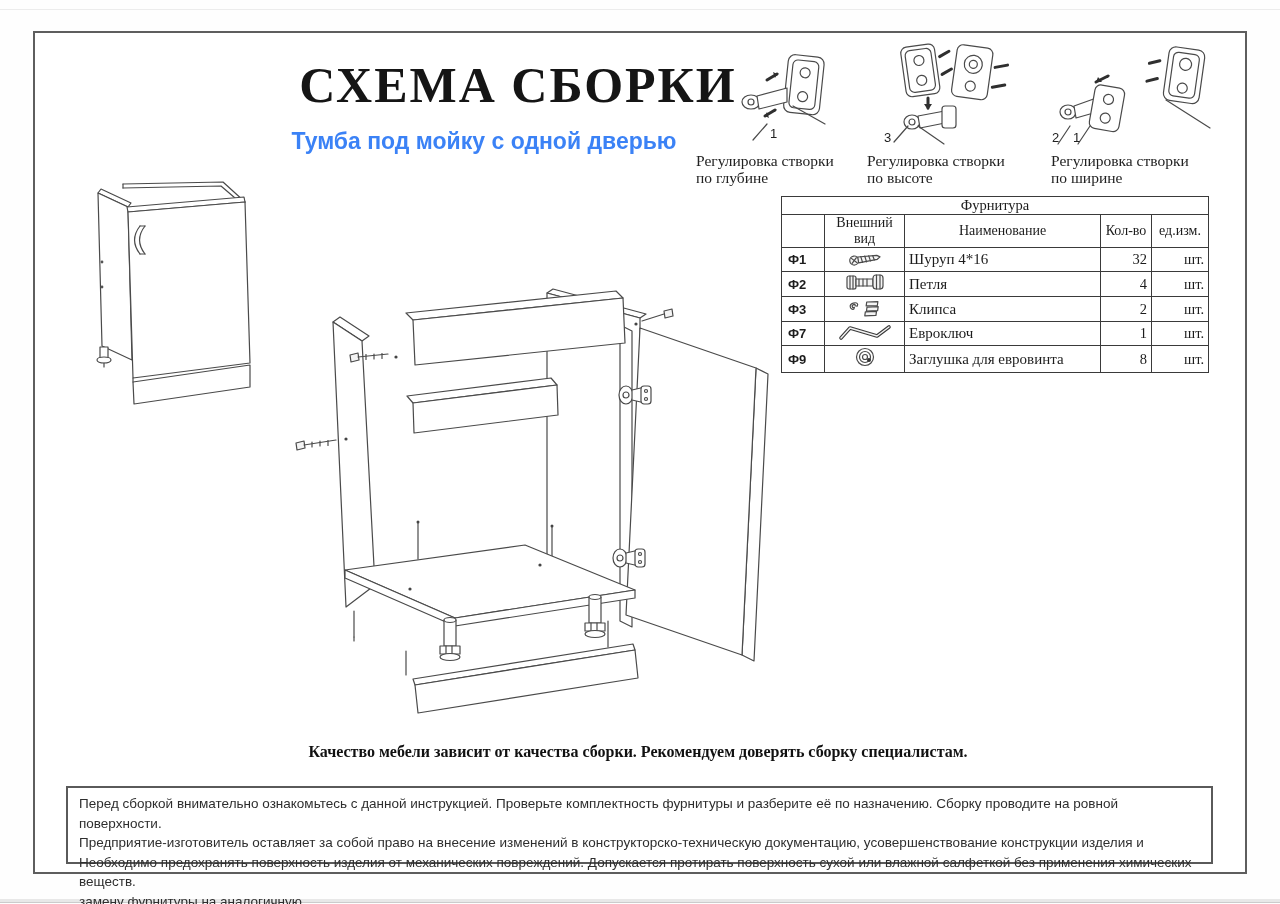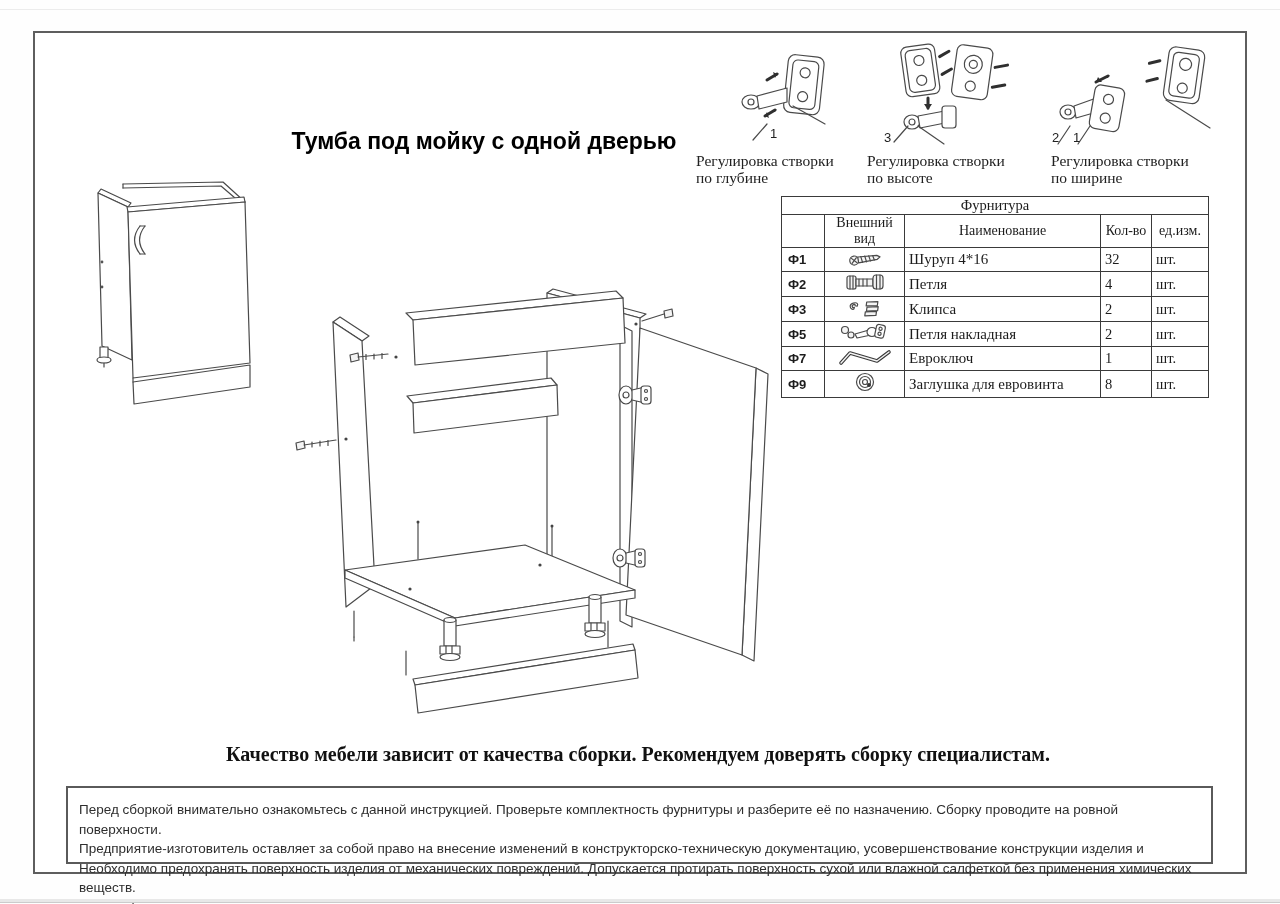--- a/index.html
+++ b/index.html
@@ -4,51 +4,52 @@
 <style>
   html,body{margin:0;padding:0;background:#ffffff;}
   .page{position:relative;width:1280px;height:904px;background:#fefefe;overflow:hidden;
         font-family:"Liberation Sans",sans-serif;color:#1a1a1a;}
   .photo-top-edge{position:absolute;left:0;top:9px;width:1280px;height:1px;background:#ececec;}
   .photo-bottom-edge{position:absolute;left:0;top:899px;width:1280px;height:3px;background:#e8e8e8;border-bottom:1px solid #cccccc;}
   .frame{position:absolute;left:33px;top:31px;width:1210px;height:839px;border:2px solid #5e5e5e;background:#fff;}
   .title{position:absolute;left:258px;top:56px;width:520px;text-align:center;
          font-family:"Liberation Serif",serif;font-weight:bold;font-size:50px;letter-spacing:2px;color:#151515;}
   .subtitle{position:absolute;left:253px;top:128px;width:462px;text-align:center;
-            font-weight:bold;font-size:23px;color:#000000;}
+            font-weight:bold;font-size:23px;color:#3b82f6;}
   .adj-caption{position:absolute;width:170px;text-align:left;font-family:"Liberation Serif",serif;
                font-size:15.5px;line-height:17px;color:#222;}
   .hw-table{position:absolute;left:781px;top:196px;width:427px;border-collapse:collapse;
             font-family:"Liberation Serif",serif;color:#1c1c1c;table-layout:fixed;}
   .hw-table td{border:1.5px solid #3a3a3a;padding:0 4px;height:23px;font-size:15px;overflow:hidden;margin-left:44px;}
   .hw-table td.tbl-title{height:15px;text-align:center;font-size:14.5px;padding:0;}
   .hw-table td.colhead{height:18px;text-align:center;font-size:14px;padding:0;}
   .hw-table td.c-id{font-family:"Liberation Sans",sans-serif;font-weight:bold;font-size:13px;padding-left:6px;}
   .hw-table td.c-icon{text-align:center;padding:0;}
-  .hw-table td.c-qty,.hw-table td.c-unit{text-align:left;font-size:14.5px;}
+  .hw-table td.c-qty,.hw-table td.c-unit{text-align:right;font-size:14.5px;}
   .hw-table tr.hl td.c-name,.hw-table tr.hl td.c-qty{font-family:"Liberation Sans",sans-serif;font-weight:bold;font-size:14.5px;}
   .quality-note{position:absolute;left:33px;top:743px;width:1210px;text-align:center;
-                font-family:"Liberation Serif",serif;font-weight:bold;font-size:20px;color:#111;}
+                font-family:"Liberation Serif",serif;font-weight:bold;font-size:16px;color:#111;}
   .footer-box{position:absolute;left:66px;top:786px;width:1147px;height:78px;border:2px solid #5a5a5a;
-              padding:12px 11px;box-sizing:border-box;font-size:13.5px;line-height:19.5px;color:#2e2e2e;}
+              padding:6px 11px;box-sizing:border-box;font-size:13.5px;line-height:19.5px;color:#2e2e2e;}
   svg{position:absolute;overflow:visible;}
   .ln{fill:none;stroke:#4a4a4a;stroke-width:1.2;stroke-linejoin:round;stroke-linecap:round;}
   .fw{fill:#ffffff;stroke:#4a4a4a;stroke-width:1.2;stroke-linejoin:round;}
   .fg{fill:#f4f4f4;stroke:#4a4a4a;stroke-width:1.2;stroke-linejoin:round;}
   .thk{fill:none;stroke:#2f2f2f;stroke-width:3;stroke-linecap:round;stroke-linejoin:round;}
   .num{font-family:"Liberation Sans",sans-serif;font-size:13px;fill:#222;}
 </style>
 </head>
 <body>
 
 <div class="page">
   <div class="photo-top-edge"></div>
   <div class="photo-bottom-edge"></div>
   <div class="frame"></div>
 
+  <div class="title">СХЕМА СБОРКИ</div>
   <div class="subtitle">Тумба под мойку с одной дверью</div>
 
   <svg style="left:737px;top:46px;" width="100" height="104" viewBox="0 0 100 104">
     <g transform="translate(52,8) rotate(6)">
       <rect class="fw" x="0" y="0" width="36" height="58" rx="7"></rect>
       <rect class="fw" x="5" y="5" width="26" height="48" rx="5"></rect>
       <circle class="fw" cx="18" cy="17" r="5"></circle>
       <circle class="fw" cx="18" cy="41" r="5"></circle>
     </g>
     <ellipse class="fw" cx="14" cy="56" rx="9" ry="7"></ellipse>
@@ -196,37 +197,20 @@
                 <polygon class="fg" points="0,2 11,0 11,4 0,6"></polygon>
                 <polygon class="fg" points="1,7 12,5 12,9 1,11"></polygon>
                 <polygon class="fg" points="0,12 11,10 11,14 0,16"></polygon>
               </g>
             </svg></td>
       <td class="c-name">Клипса</td>
       <td class="c-qty">2</td>
       <td class="c-unit">шт.</td>
     </tr>
     <tr>
-      <td class="c-id">Ф5</td>
-      <td class="c-icon"><svg width="52" height="20" viewBox="0 0 52 20" style="position:static">
-        <circle class="fg" cx="6" cy="8" r="3.5"></circle>
-              <circle class="fg" cx="12" cy="13" r="3"></circle>
-        <polygon class="fw" points="16,12 30,8 32,13 18,16"></polygon>
-        <ellipse class="fw" cx="33" cy="10" rx="5" ry="4.5"></ellipse>
-        <g transform="translate(38,2) rotate(12)">
-                <rect class="fw" x="0" y="0" width="9" height="13" rx="2.5"></rect>
-                <circle class="ln" cx="4.5" cy="4" r="1.6"></circle>
-                <circle class="ln" cx="4.5" cy="9" r="1.6"></circle>
-              </g>
-            </svg></td>
-      <td class="c-name">Петля накладная</td>
-      <td class="c-qty">2</td>
-      <td class="c-unit">шт.</td>
-    </tr>
-    <tr>
       <td class="c-id">Ф7</td>
       <td class="c-icon"><svg width="56" height="18" viewBox="0 0 56 18" style="position:static">
         <polyline points="4,15 13,5 40,13 52,4" fill="none" stroke="#3a3a3a" stroke-width="3.6" stroke-linecap="round" stroke-linejoin="round"></polyline>
         <polyline points="4,15 13,5 40,13 52,4" fill="none" stroke="#f2f2f2" stroke-width="1.4" stroke-linecap="round" stroke-linejoin="round"></polyline>
             </svg></td>
       <td class="c-name">Евроключ</td>
       <td class="c-qty">1</td>
       <td class="c-unit">шт.</td>
     </tr>
     <tr>

